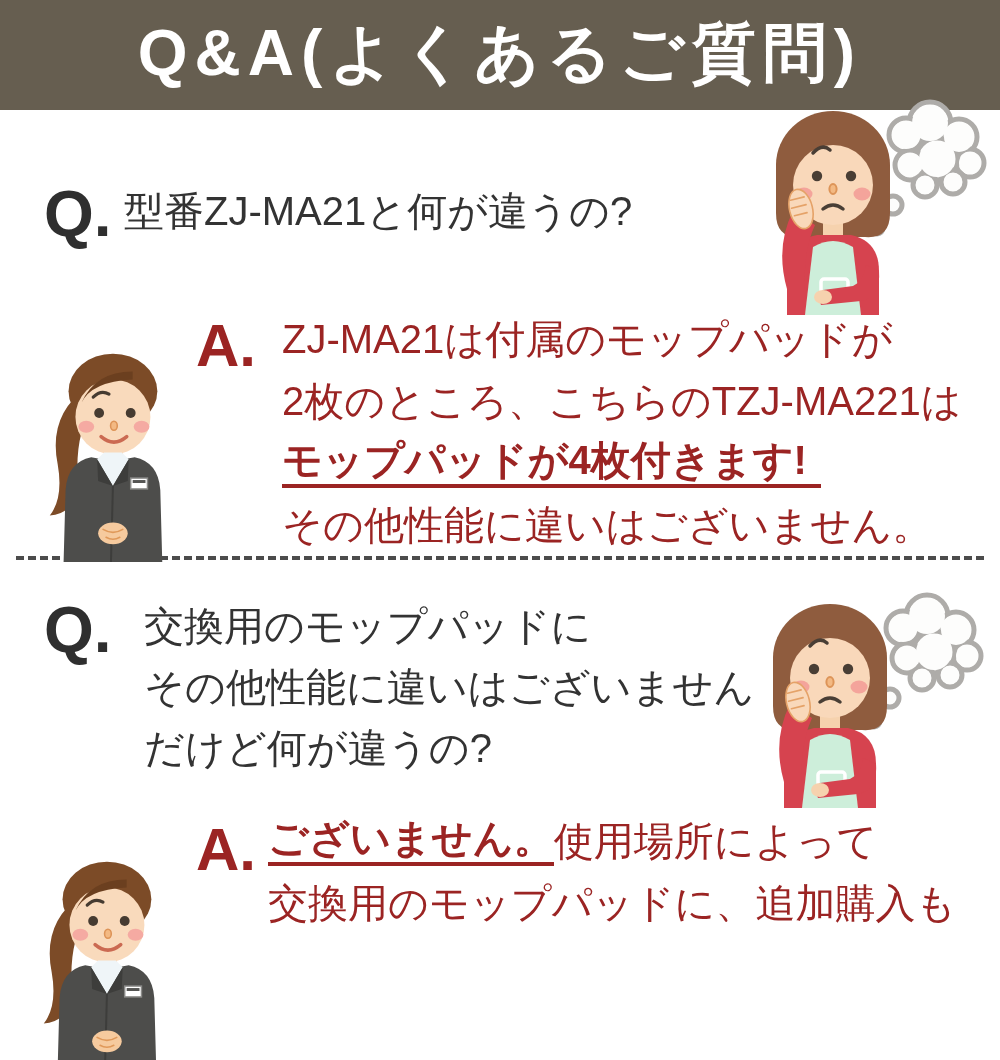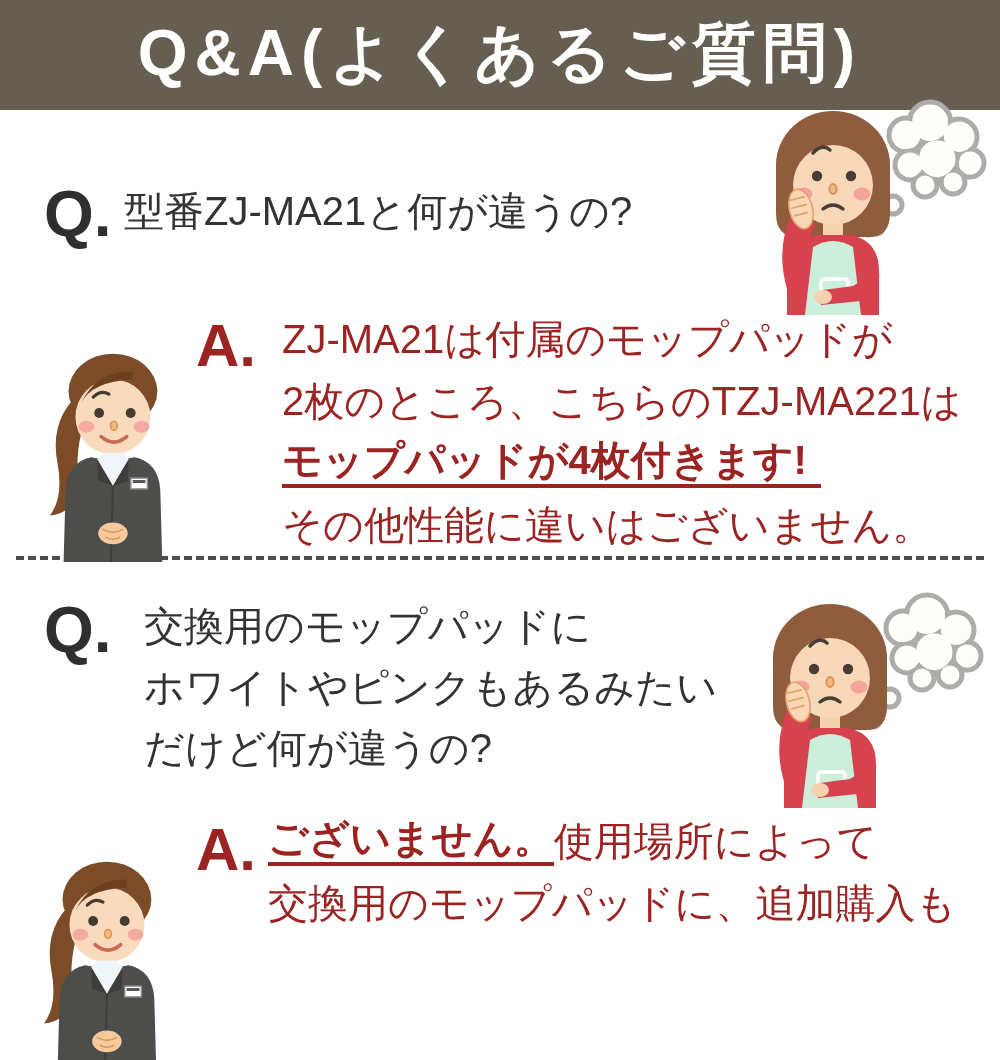--- a/index.html
+++ b/index.html
@@ -182,21 +182,21 @@
 
   <div class="illu" style="left:762px; top:578px; width:225px; height:230px;">
     <svg viewBox="0 0 225 230">
         <use href="#sym-thinking-woman"></use>
       </svg>
   </div>
 
   <div class="q-label" style="left:44px; top:598px;">Q.</div>
   <div class="q-text q-lines" style="left:144px; top:596px;">
     <div class="line">交換用のモップパッドに</div>
-    <div class="line">ホワイトやピンクもあるみたい</div>
+    <div class="line">その他性能に違いはございません</div>
     <div class="line">だけど何が違うの?</div>
   </div>
 
   <div class="a-label" style="left:196px; top:820px;">A.</div>
   <div class="a-text" style="left:268px; top:810px;">
     <div class="line">
         <span class="em">ございません。</span>
         <span>使用場所によって</span>
       </div>
     <div class="line">交換用のモップパッドに、追加購入も</div>

